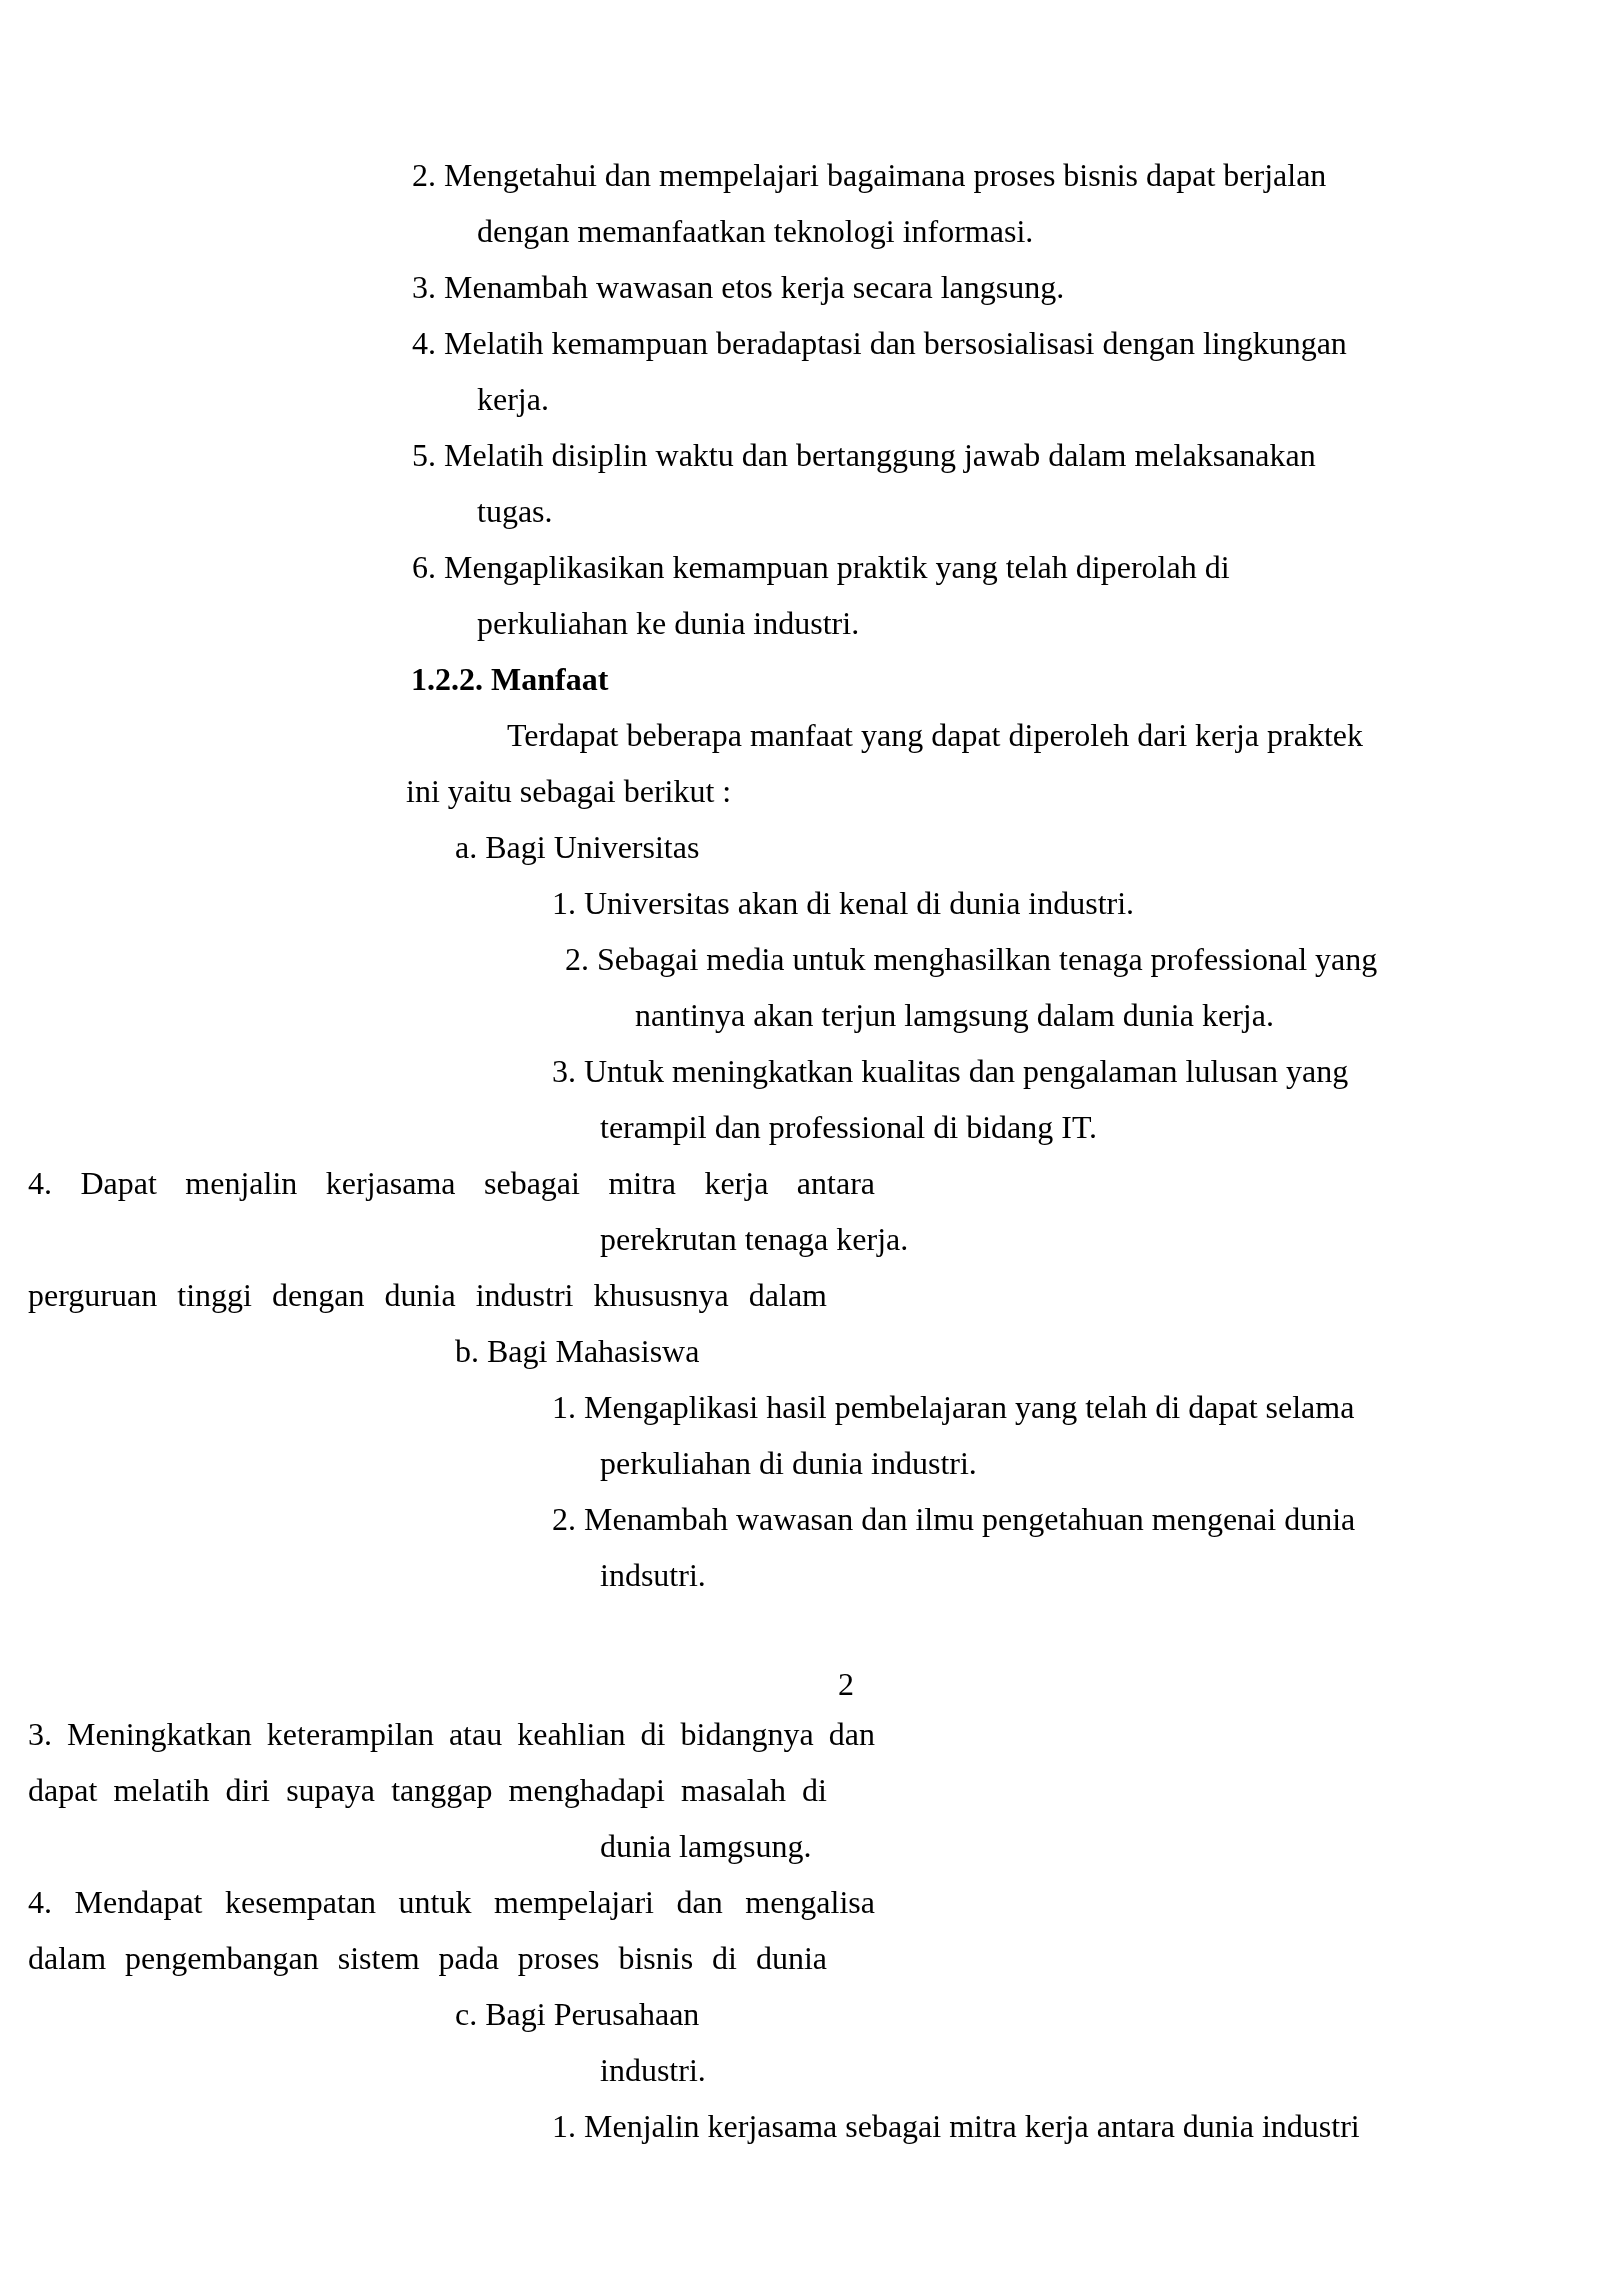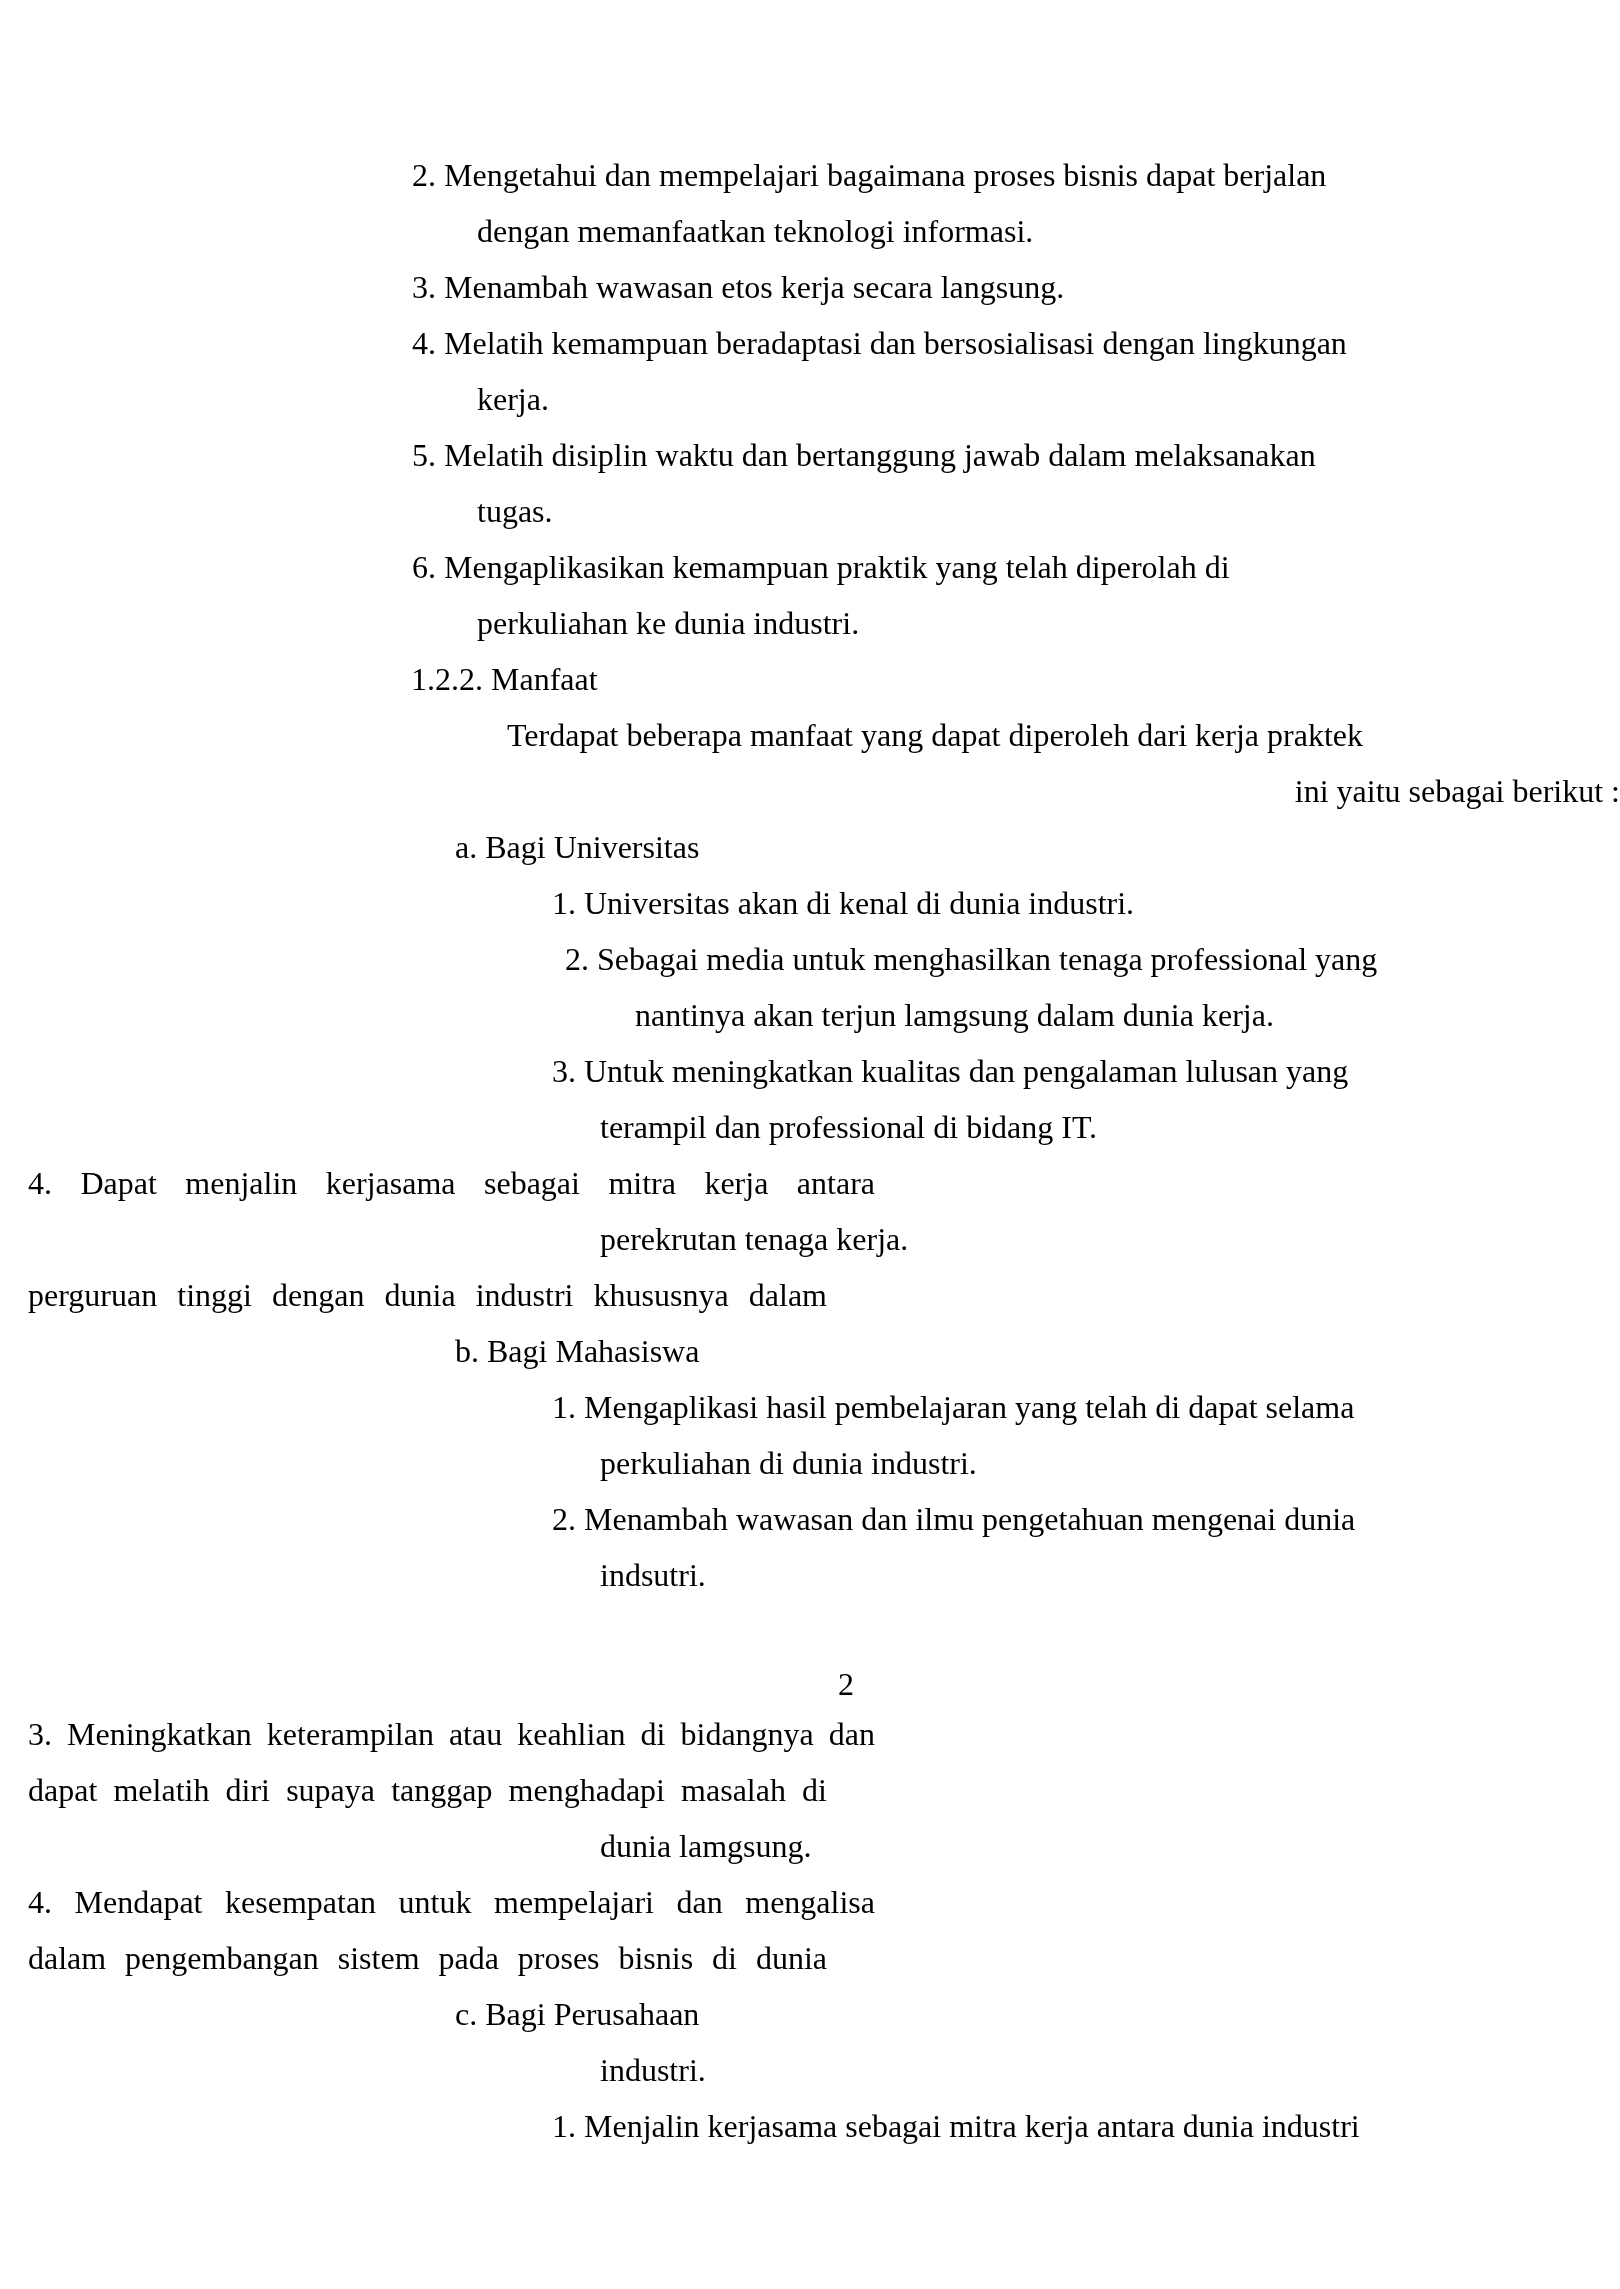--- a/index.html
+++ b/index.html
@@ -21,24 +21,24 @@
   }
   .line {
     line-height: 56px;
     height: 56px;
     white-space: nowrap;
   }
   
   .t-num    { margin-left: 412px; }
   .t-cont   { margin-left: 477px; }
   
-  .t-head   { margin-left: 411px; font-weight: normal; }
+  .t-head   { margin-left: 411px; font-weight: bold; }
   
   .t-par1   { margin-left: 507px; }
-  .t-par    { margin-left: 406px; text-align: right; }
+  .t-par    { margin-left: 406px; }
   
   .t-letter { margin-left: 455px; }
   
   .t-sub        { margin-left: 552px; }
   .t-sub.b2     { margin-left: 565px; }
   .t-subcont       { margin-left: 600px; }
   .t-subcont.deep  { margin-left: 635px; }
   
   .just {
     white-space: normal;

